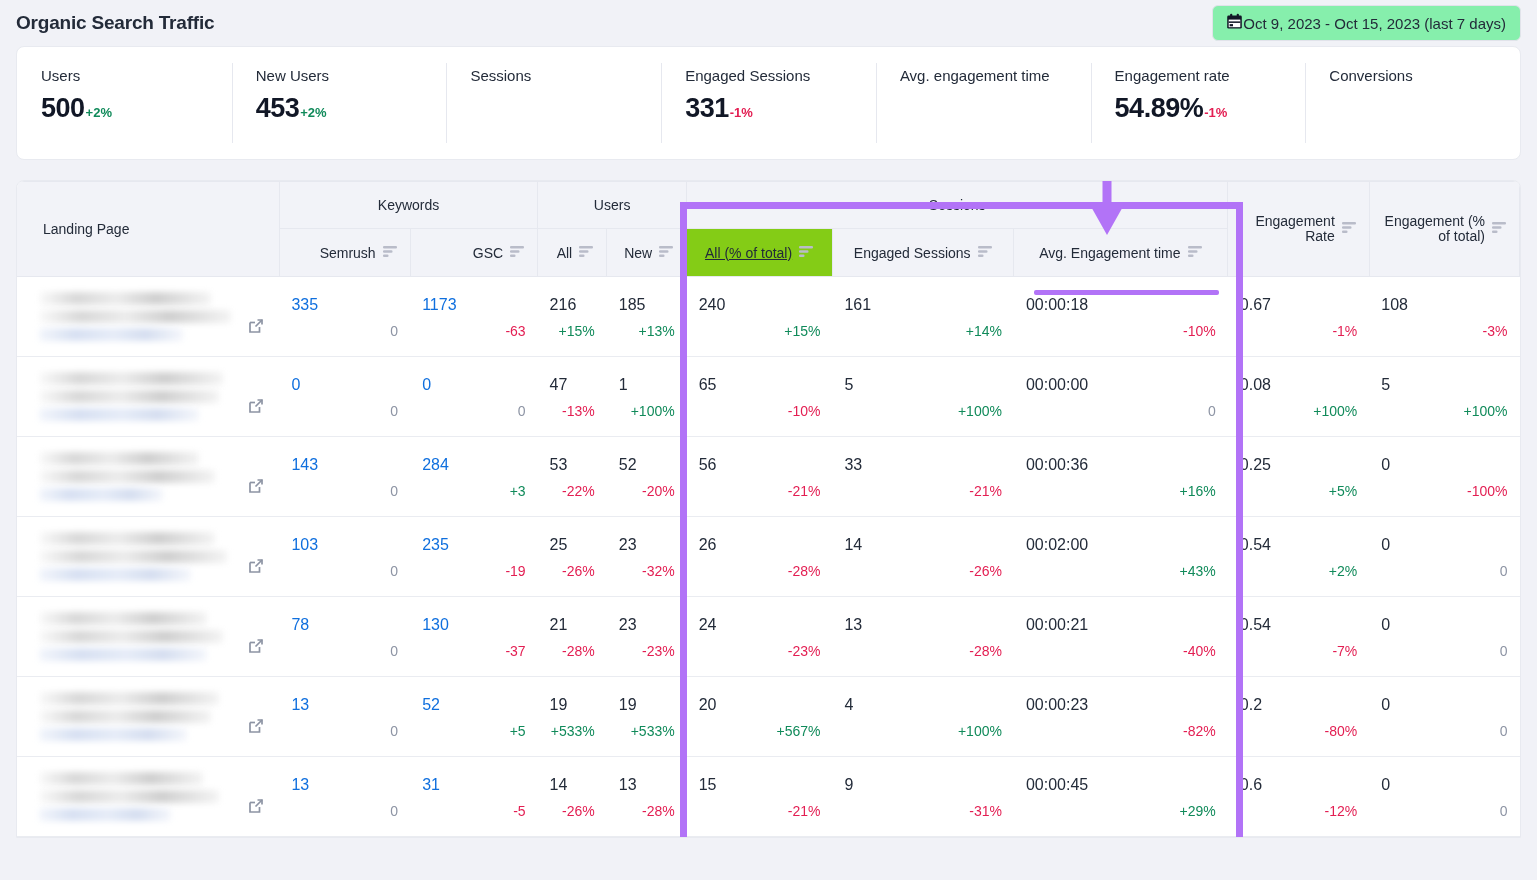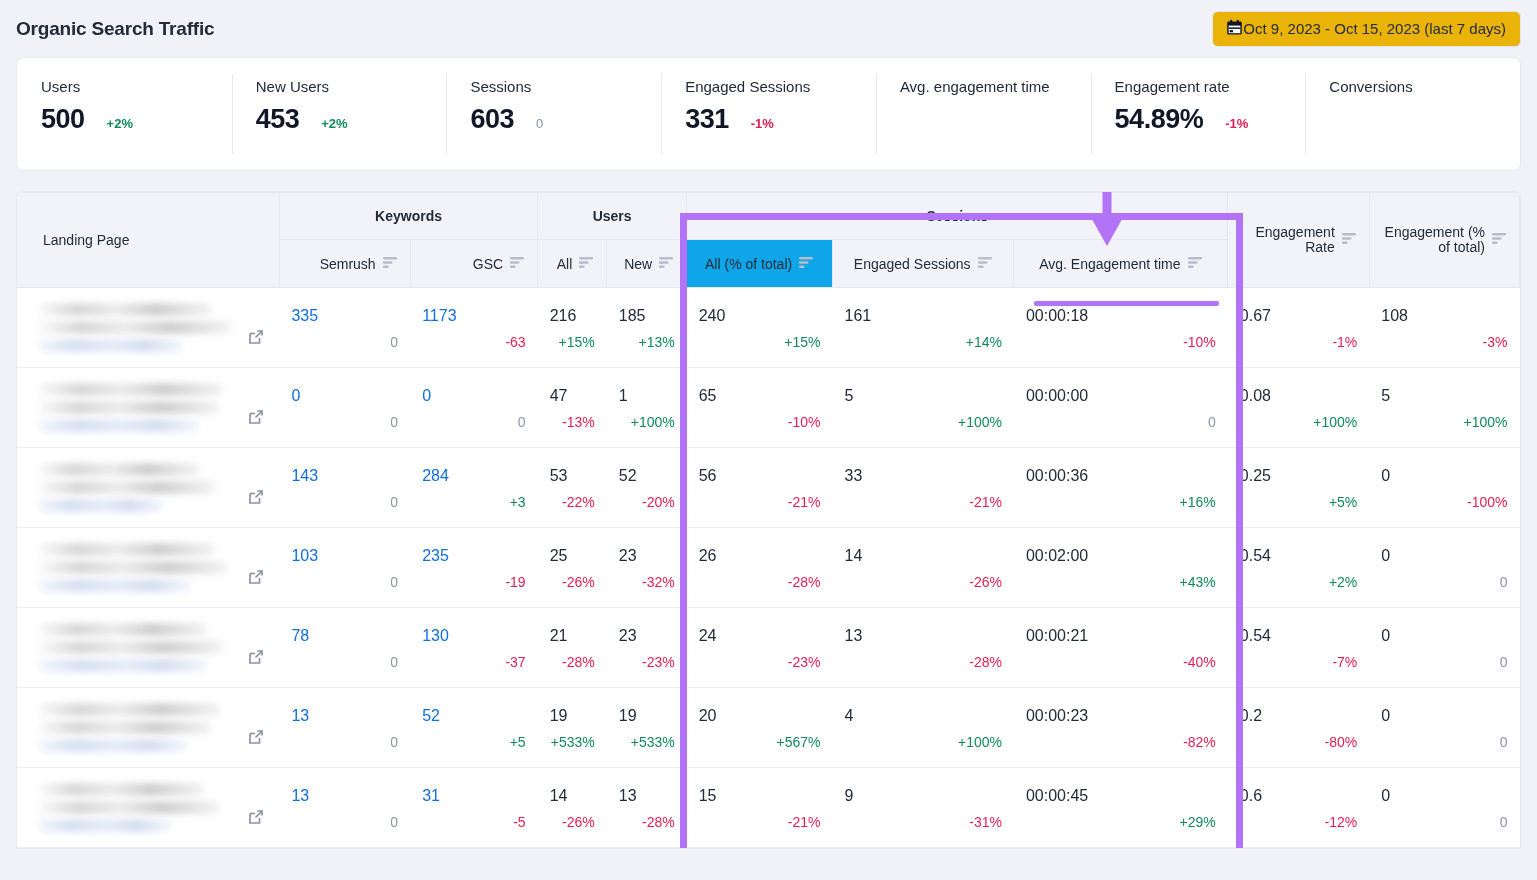--- a/index.html
+++ b/index.html
@@ -5,32 +5,32 @@
   * { box-sizing: border-box; margin: 0; padding: 0; }
   html, body {
     width: 1537px; height: 880px;
     background: #f1f2f7;
     font-family: "Liberation Sans", sans-serif;
     overflow: hidden;
   }
 
   
   .topbar {
-    height: 57px;
+    height: 46px;
     display: flex; align-items: center;
     justify-content: space-between;
     padding: 0 16px 0 16px;
   }
   .page-title {
     font-size: 19px; font-weight: bold; color: #232b39;
     letter-spacing: -0.2px;
   }
   .datepicker {
     display: flex; align-items: center; 
-    background: #eab308;
+    background: #86efac;
     border: 1px solid #e1e3ea;
     border-radius: 6px;
     padding: 7px 14px 7px 13px;
     font-size: 15px; color: #232b39;
     cursor: pointer;
   }
   .cal-ico { display: block; }
 
   
   .kpi-card {
@@ -49,21 +49,21 @@
   }
   .kpi + .kpi::before {
     content: ""; position: absolute;
     left: 0; top: 16px; bottom: 16px;
     width: 1px; background: #e6e8ef;
   }
   .kpi-label {
     font-size: 15px; color: #232b39; margin-bottom: 9px;
     white-space: nowrap;
   }
-  .kpi-valrow { display: flex; align-items: baseline; gap: 22px; }
+  .kpi-valrow { display: flex; align-items: baseline; gap: 1px; }
   .kpi-value {
     font-size: 27px; font-weight: bold; color: #111726;
     letter-spacing: -0.5px; white-space: nowrap;
   }
   .kpi-delta { font-size: 13px; font-weight: bold; white-space: nowrap; }
   .up   { color: #108a5a; }
   .down { color: #e31e52; }
   .flat { color: #8d94a4; font-weight: normal; }
 
   
@@ -84,23 +84,23 @@
   thead th {
     background: #f2f3f8;
     font-weight: normal;
     font-size: 14px;
     color: #232b39;
     border-top: 1px solid #e6e8ef;
     border-bottom: 1px solid #e6e8ef;
     border-right: 1px solid #e6e8ef;
     padding: 0;
   }
-  .grp-th { height: 47px; text-align: center; vertical-align: middle; font-weight: bold; }
+  .grp-th { height: 47px; text-align: center; vertical-align: middle; }
   .sub-th { height: 48px; vertical-align: middle; padding: 0 12px; }
-  .sub-th.sorted { background: #0ea5e9; }
+  .sub-th.sorted { background: #84cc16; text-decoration: underline; }
   .sub-inner {
     display: flex; align-items: center; justify-content: flex-end; gap: 7px;
   }
   .sub-inner.ctr { justify-content: center; }
   .sub-label { white-space: nowrap; }
   .sub-label.two { text-align: right; line-height: 15px; white-space: normal; }
   .lp-th {
     text-align: left; vertical-align: middle;
     padding-left: 26px; font-size: 14px;
     border-right: 1px solid #e6e8ef;
@@ -174,24 +174,20 @@
     </div>
     <div class="kpi">
       <div class="kpi-label">New Users</div>
       <div class="kpi-valrow">
         <span class="kpi-value">453</span>
         <span class="kpi-delta up">+2%</span>
       </div>
     </div>
     <div class="kpi">
       <div class="kpi-label">Sessions</div>
-      <div class="kpi-valrow">
-        <span class="kpi-value">603</span>
-        <span class="kpi-delta flat">0</span>
-      </div>
     </div>
     <div class="kpi">
       <div class="kpi-label">Engaged Sessions</div>
       <div class="kpi-valrow">
         <span class="kpi-value">331</span>
         <span class="kpi-delta down">-1%</span>
       </div>
     </div>
     <div class="kpi">
       <div class="kpi-label">Avg. engagement time</div>

